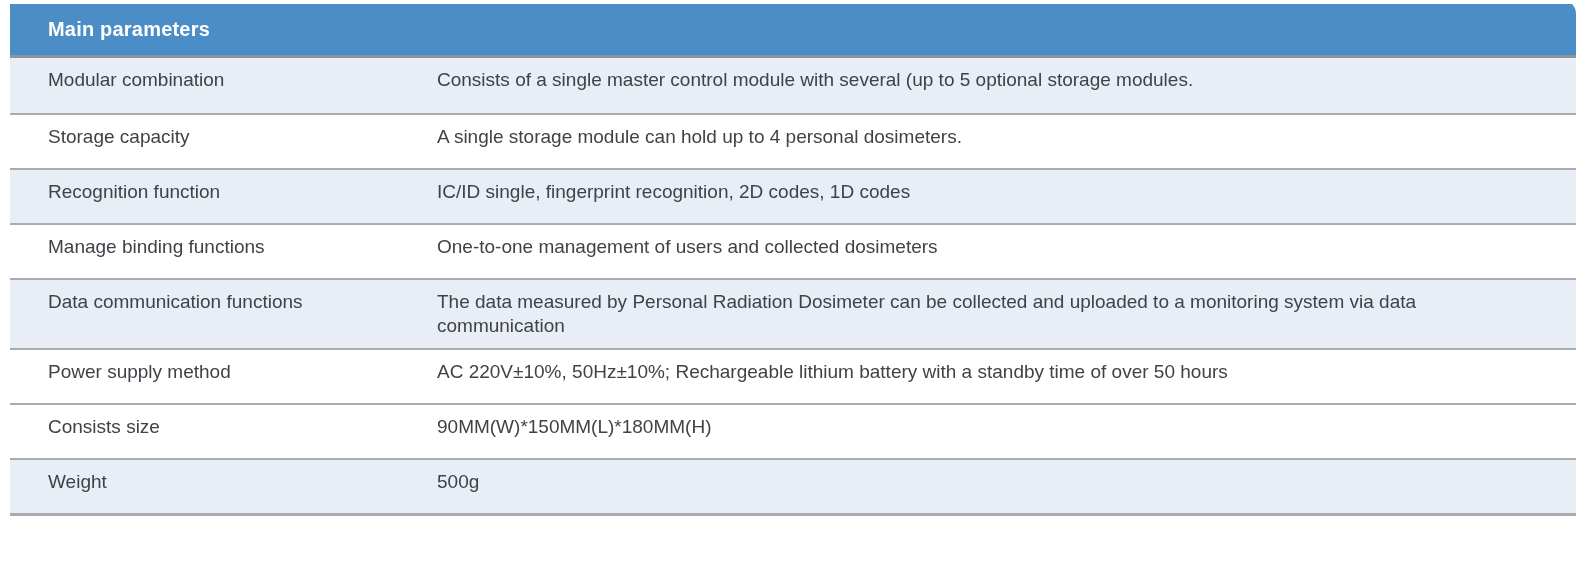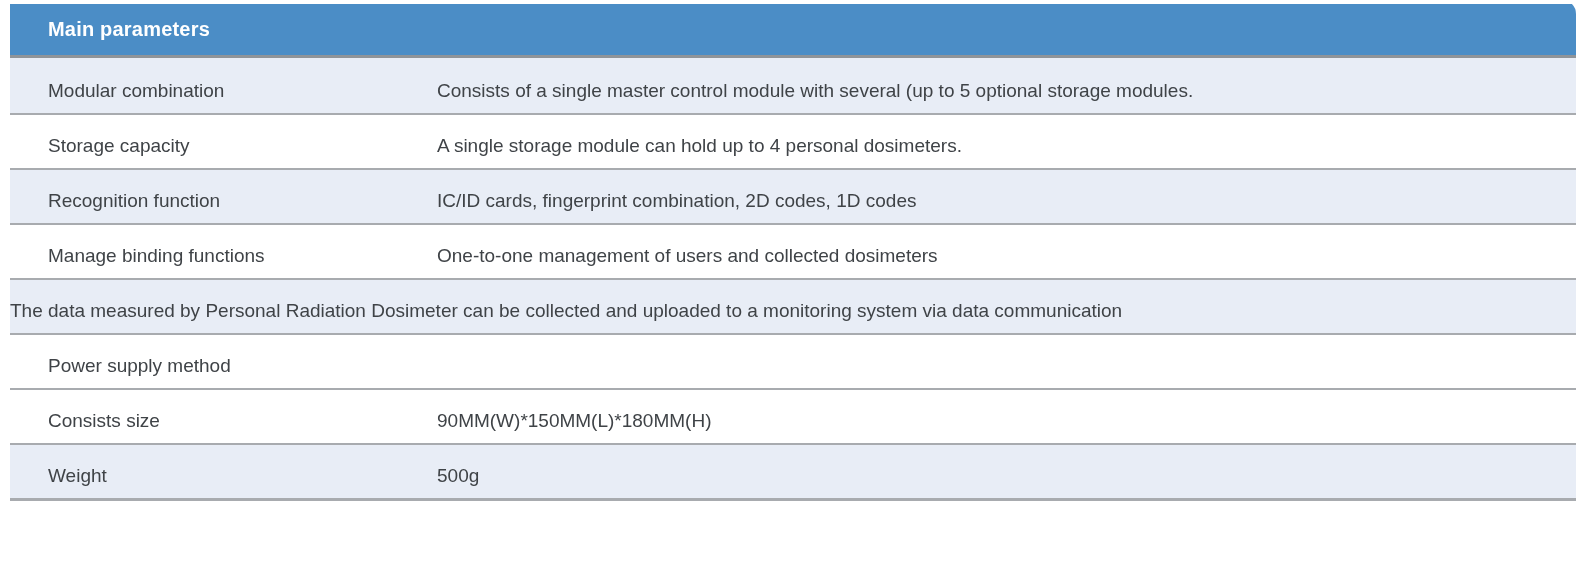--- a/index.html
+++ b/index.html
@@ -28,21 +28,21 @@
     display: flex;
     align-items: center;
     padding-left: 38px;
     font-size: 20px;
     font-weight: 700;
     letter-spacing: 0.2px;
     border-bottom: 3px solid #8f9499;
   }
   .row {
     display: flex;
-    align-items: flex-end;
+    align-items: flex-start;
     min-height: 55px;
     border-top: 2px solid var(--divider, #a8abaf);
     color: var(--text, #3f4347);
     font-size: 19px;
     line-height: 24px;
   }
   .row:first-of-type { border-top: none; }
   .row.alt { background: var(--row-alt-bg, #e8edf6); }
   .row.plain { background: var(--row-bg, #ffffff); }
   .cell-label {
@@ -71,34 +71,36 @@
           <div class="cell-value">Consists of a single master control module with several (up to 5 optional storage modules.</div>
         </div>
 
         <div class="row plain">
           <div class="cell-label">Storage capacity</div>
           <div class="cell-value">A single storage module can hold up to 4 personal dosimeters.</div>
         </div>
 
         <div class="row alt">
           <div class="cell-label">Recognition function</div>
-          <div class="cell-value">IC/ID cards, fingerprint combination, 2D codes, 1D codes</div>
+          <div class="cell-value">IC/ID single, fingerprint recognition, 2D codes, 1D codes</div>
         </div>
 
         <div class="row plain">
           <div class="cell-label">Manage binding functions</div>
           <div class="cell-value">One-to-one management of users and collected dosimeters</div>
         </div>
 
         <div class="row alt">
+          <div class="cell-label">Data communication functions</div>
           <div class="cell-value">The data measured by Personal Radiation Dosimeter can be collected and uploaded to a monitoring system via data communication</div>
         </div>
 
         <div class="row plain">
           <div class="cell-label">Power supply method</div>
+          <div class="cell-value">AC 220V±10%, 50Hz±10%; Rechargeable lithium battery with a standby time of over 50 hours</div>
         </div>
 
 
         <div class="row plain">
           <div class="cell-label">Consists size</div>
           <div class="cell-value">90MM(W)*150MM(L)*180MM(H)</div>
         </div>
 
         <div class="row alt">
           <div class="cell-label">Weight</div>

